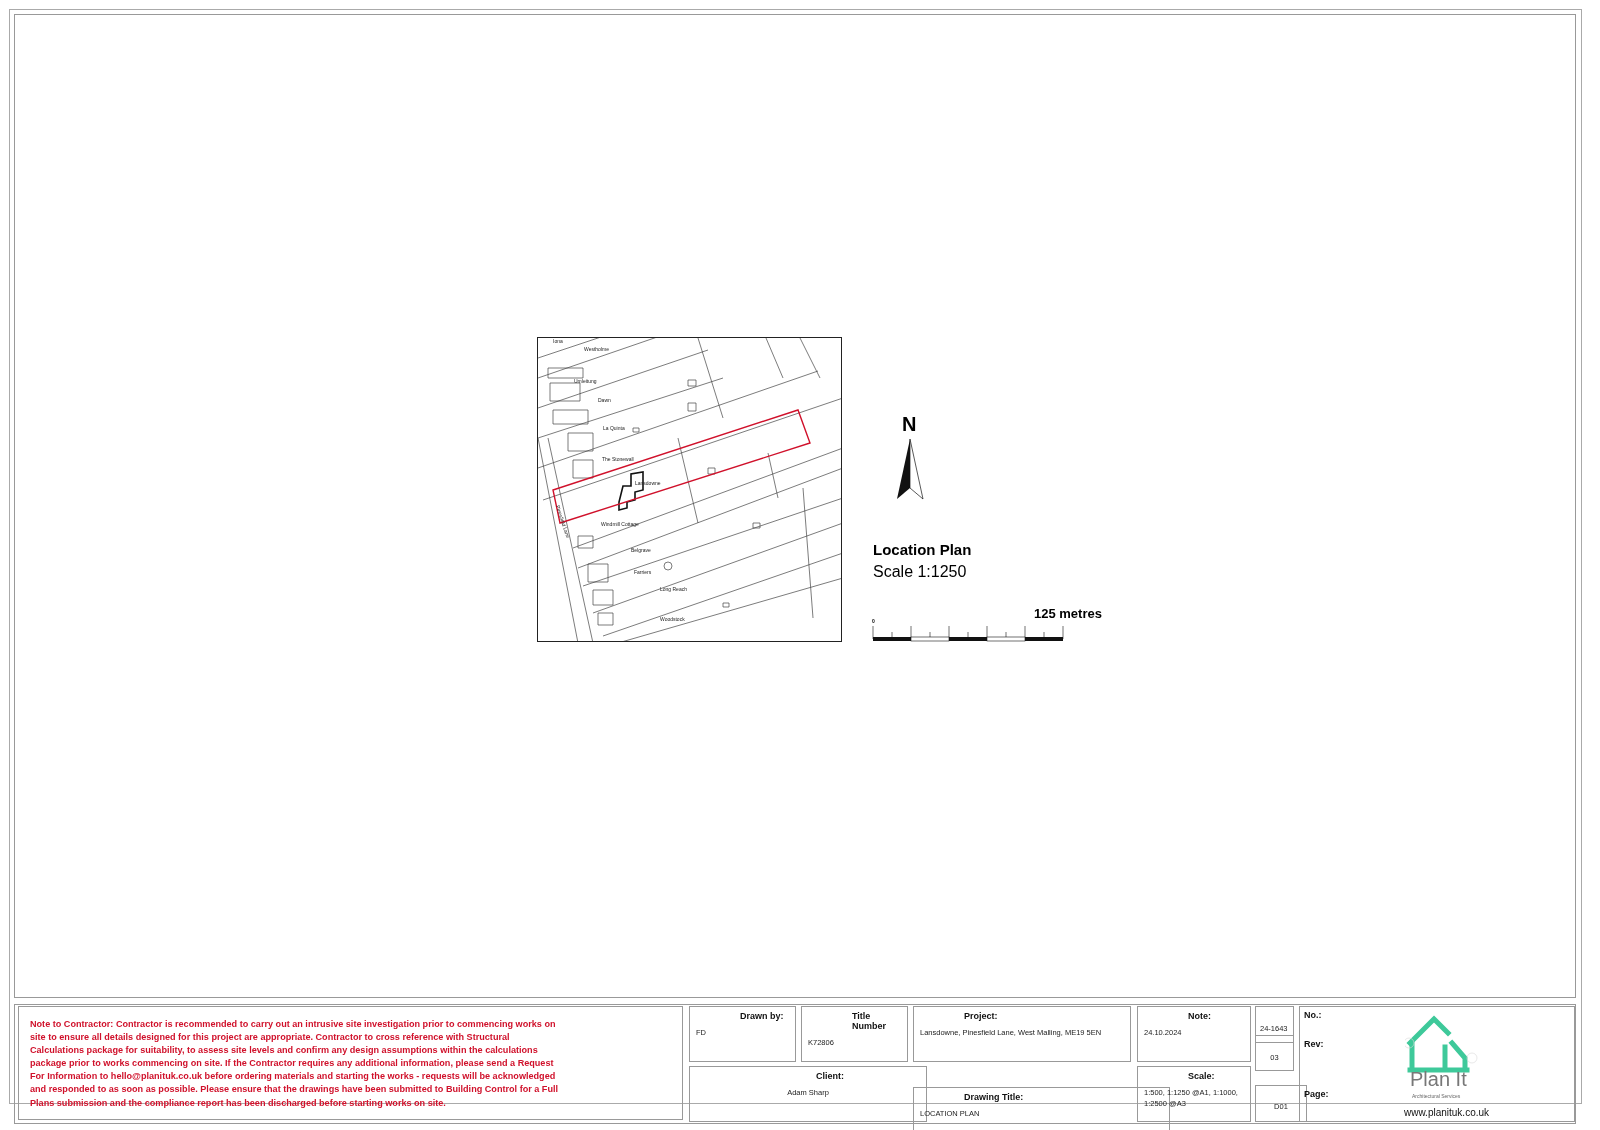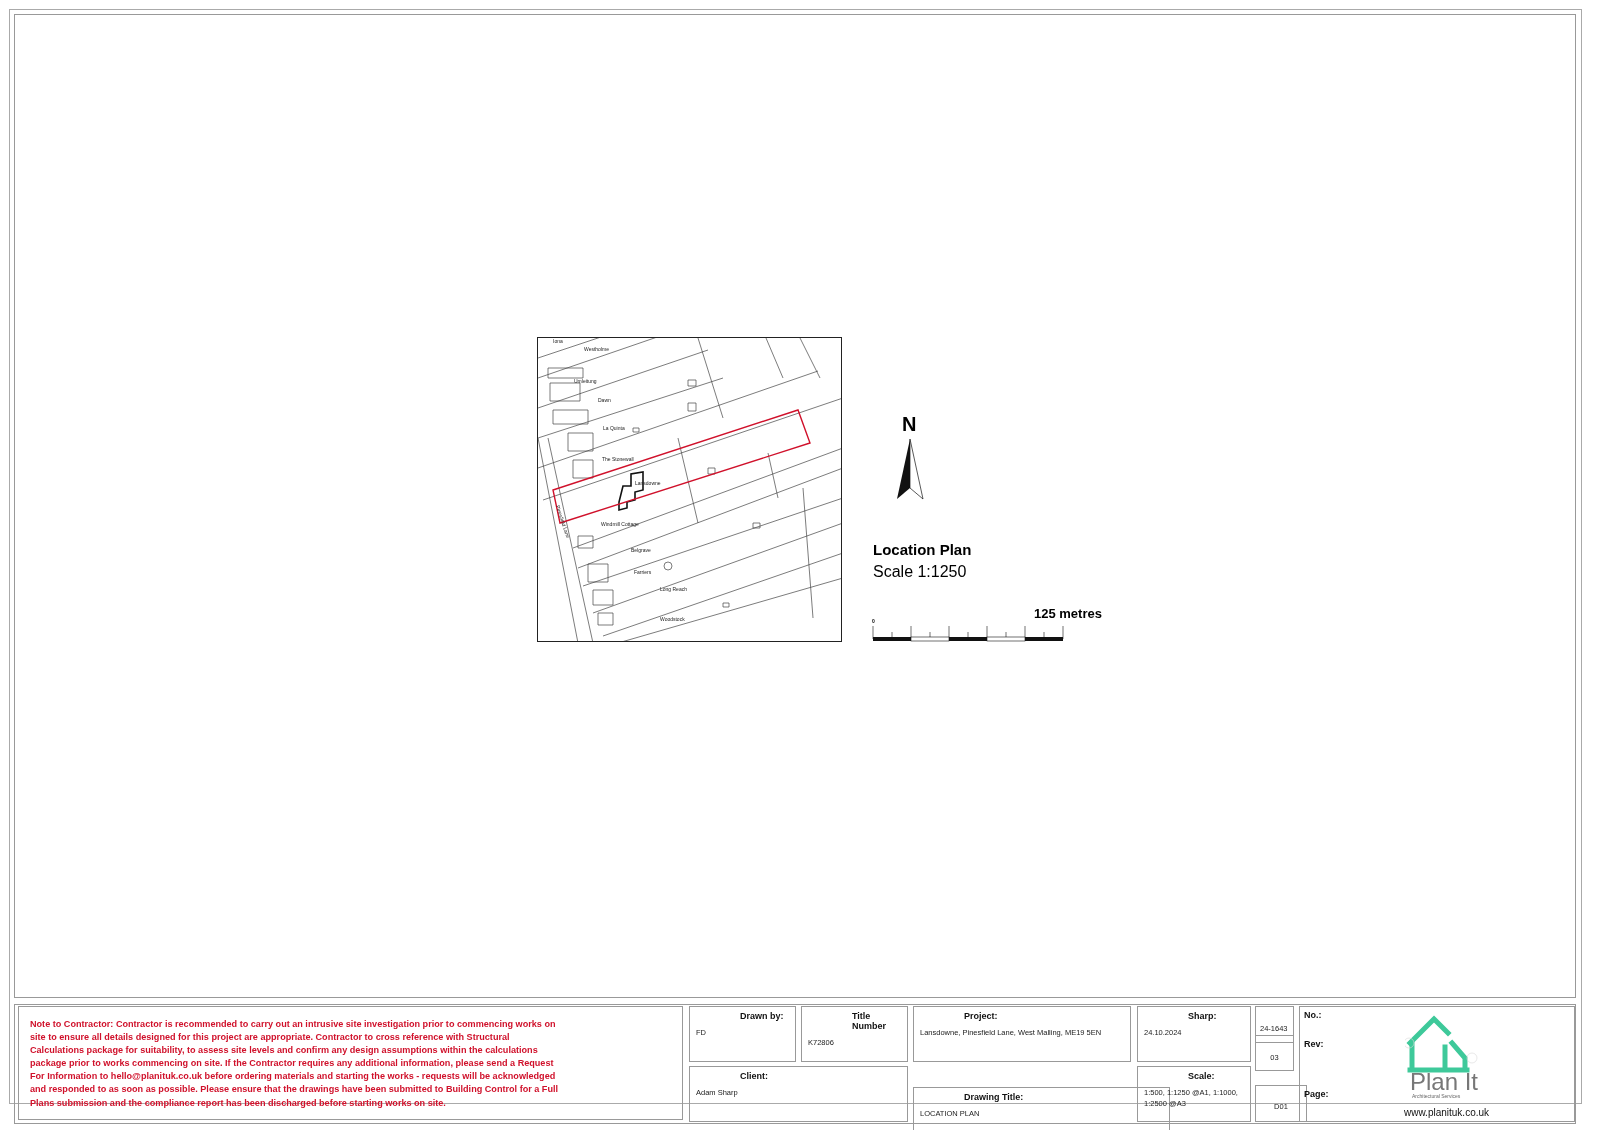--- a/index.html
+++ b/index.html
@@ -12,21 +12,21 @@
   .val{font-size:7.5px;color:#222;margin-top:6px;line-height:11px;}
   .note{position:absolute;left:30px;top:1018px;width:530px;color:#d0112b;font-weight:bold;font-size:9.1px;line-height:13.1px;}
   .map{position:absolute;left:537px;top:337px;width:305px;height:305px;border:1.5px solid #222;box-sizing:border-box;overflow:hidden;}
   .map svg{position:absolute;left:0;top:0;}
   .north{position:absolute;left:895px;top:414px;}
   .north-n{position:absolute;left:902px;top:413px;font-weight:bold;font-size:20px;}
   .plan-title{position:absolute;left:873px;top:541px;font-weight:bold;font-size:15px;}
   .plan-scale{position:absolute;left:873px;top:563px;font-size:16px;}
   .scalebar-label{position:absolute;left:1034px;top:606px;font-weight:bold;font-size:13px;}
   .scalebar-zero{position:absolute;left:872px;top:618px;font-size:5px;font-weight:bold;}
-  .logo-text{position:absolute;left:1410px;top:1068px;font-size:24px;color:#777;}
+  .logo-text{position:absolute;left:1410px;top:1068px;font-size:20px;color:#777;}
   .logo-sub{position:absolute;left:1412px;top:1093px;font-size:5px;color:#666;}
   .logo-url{position:absolute;left:1404px;top:1107px;font-size:10px;color:#111;}
 </style>
 </head>
 <body>
 
 <div class="frame-outer"></div>
 <div class="frame-inner"></div>
 
 <div class="map">
@@ -131,28 +131,28 @@
 </div>
 <div class="box" style="left:801px;top:1006px;width:107px;height:56px;">
   <div class="lbl">Title Number</div>
   <div class="val">K72806</div>
 </div>
 <div class="box" style="left:913px;top:1006px;width:218px;height:56px;">
   <div class="lbl">Project:</div>
   <div class="val">Lansdowne, Pinesfield Lane, West Malling, ME19 5EN</div>
 </div>
 <div class="box" style="left:1137px;top:1006px;width:114px;height:56px;">
-  <div class="lbl">Sharp:</div>
+  <div class="lbl">Note:</div>
   <div class="val">24.10.2024</div>
 </div>
 <div class="box" style="left:1255px;top:1006px;width:39px;height:37px;padding:3px 4px;">
   <div class="lbl">No.:</div>
   <div class="val" style="margin-top:3px;">24-1643</div>
 </div>
-<div class="box" style="left:689px;top:1066px;width:219px;height:56px;">
+<div class="box" style="left:689px;top:1066px;width:238px;height:56px;text-align:center;">
   <div class="lbl">Client:</div>
   <div class="val">Adam Sharp</div>
 </div>
 <div class="box" style="left:913px;top:1087px;width:257px;height:56px;">
   <div class="lbl">Drawing Title:</div>
   <div class="val">LOCATION PLAN</div>
 </div>
 <div class="box" style="left:1137px;top:1066px;width:114px;height:56px;">
   <div class="lbl">Scale:</div>
   <div class="val">1:500, 1:1250 @A1, 1:1000, 1:2500 @A3</div>

